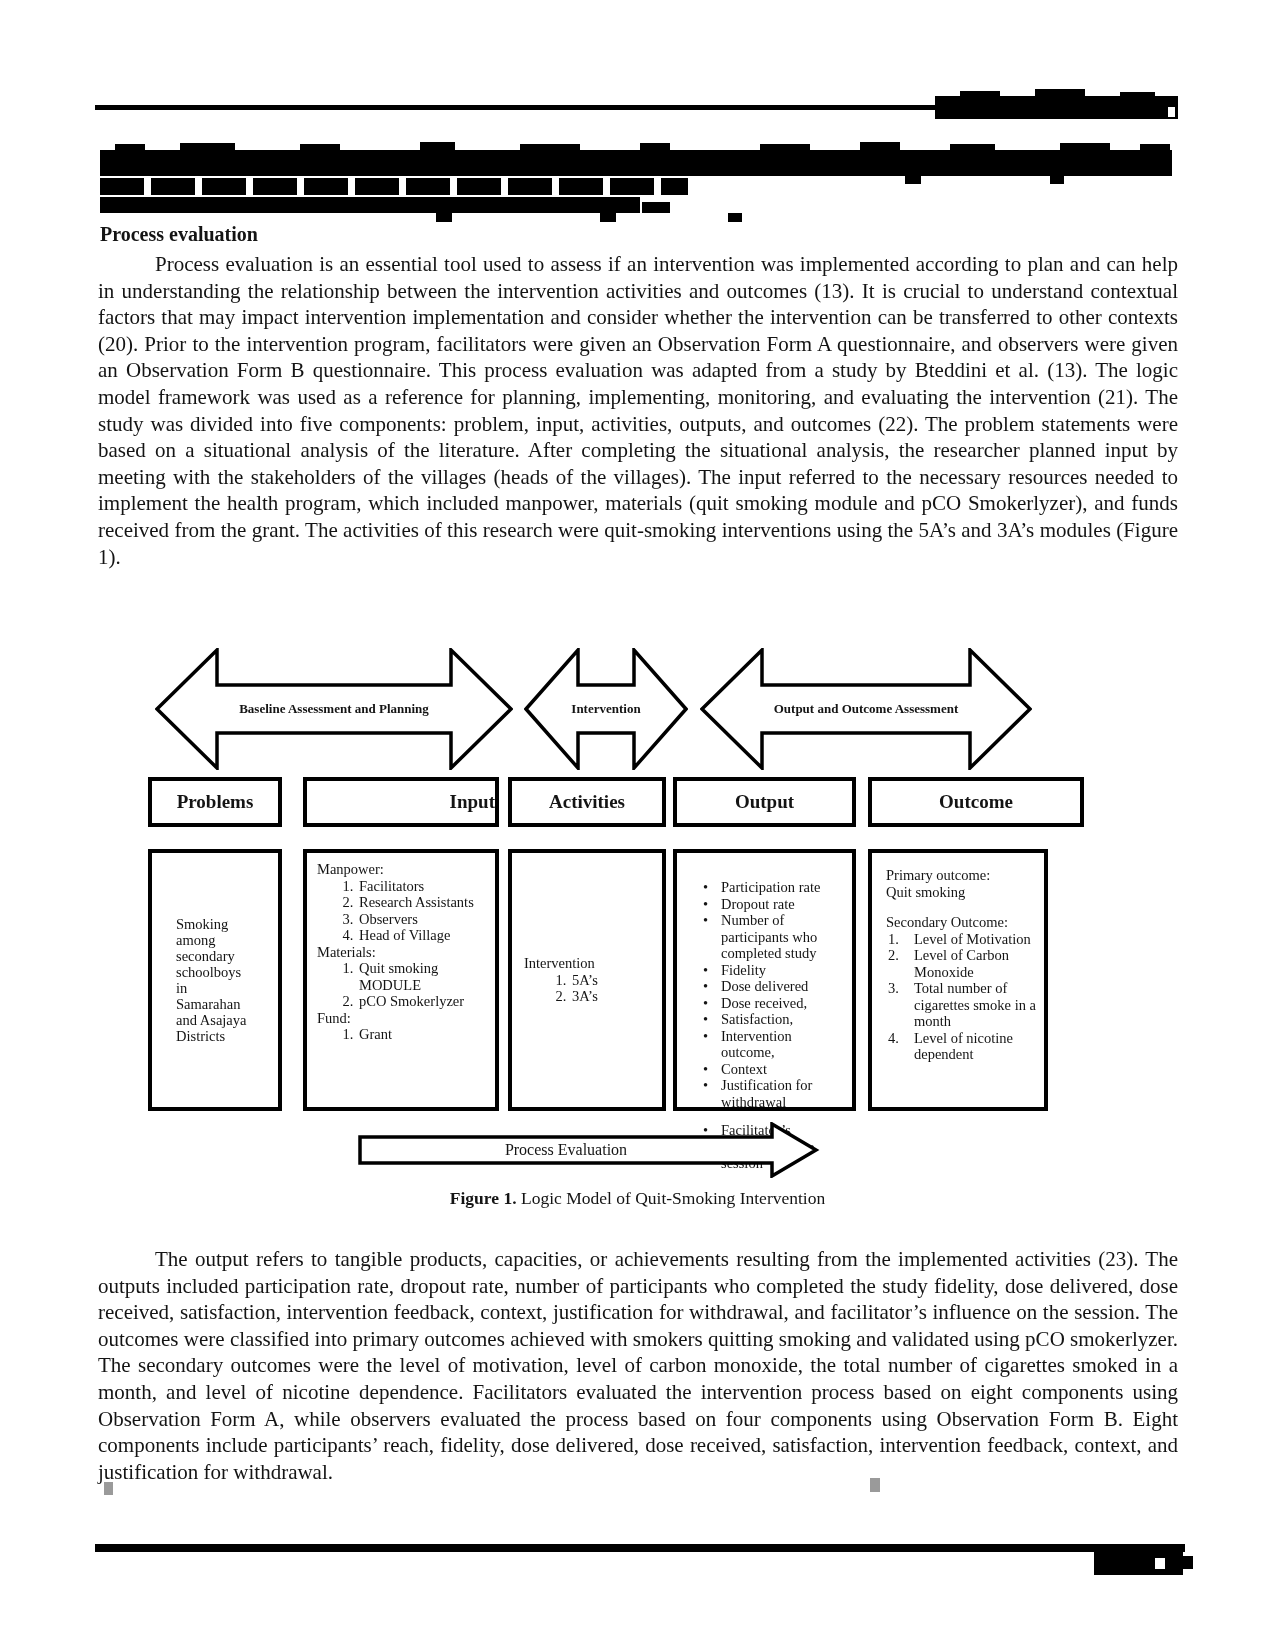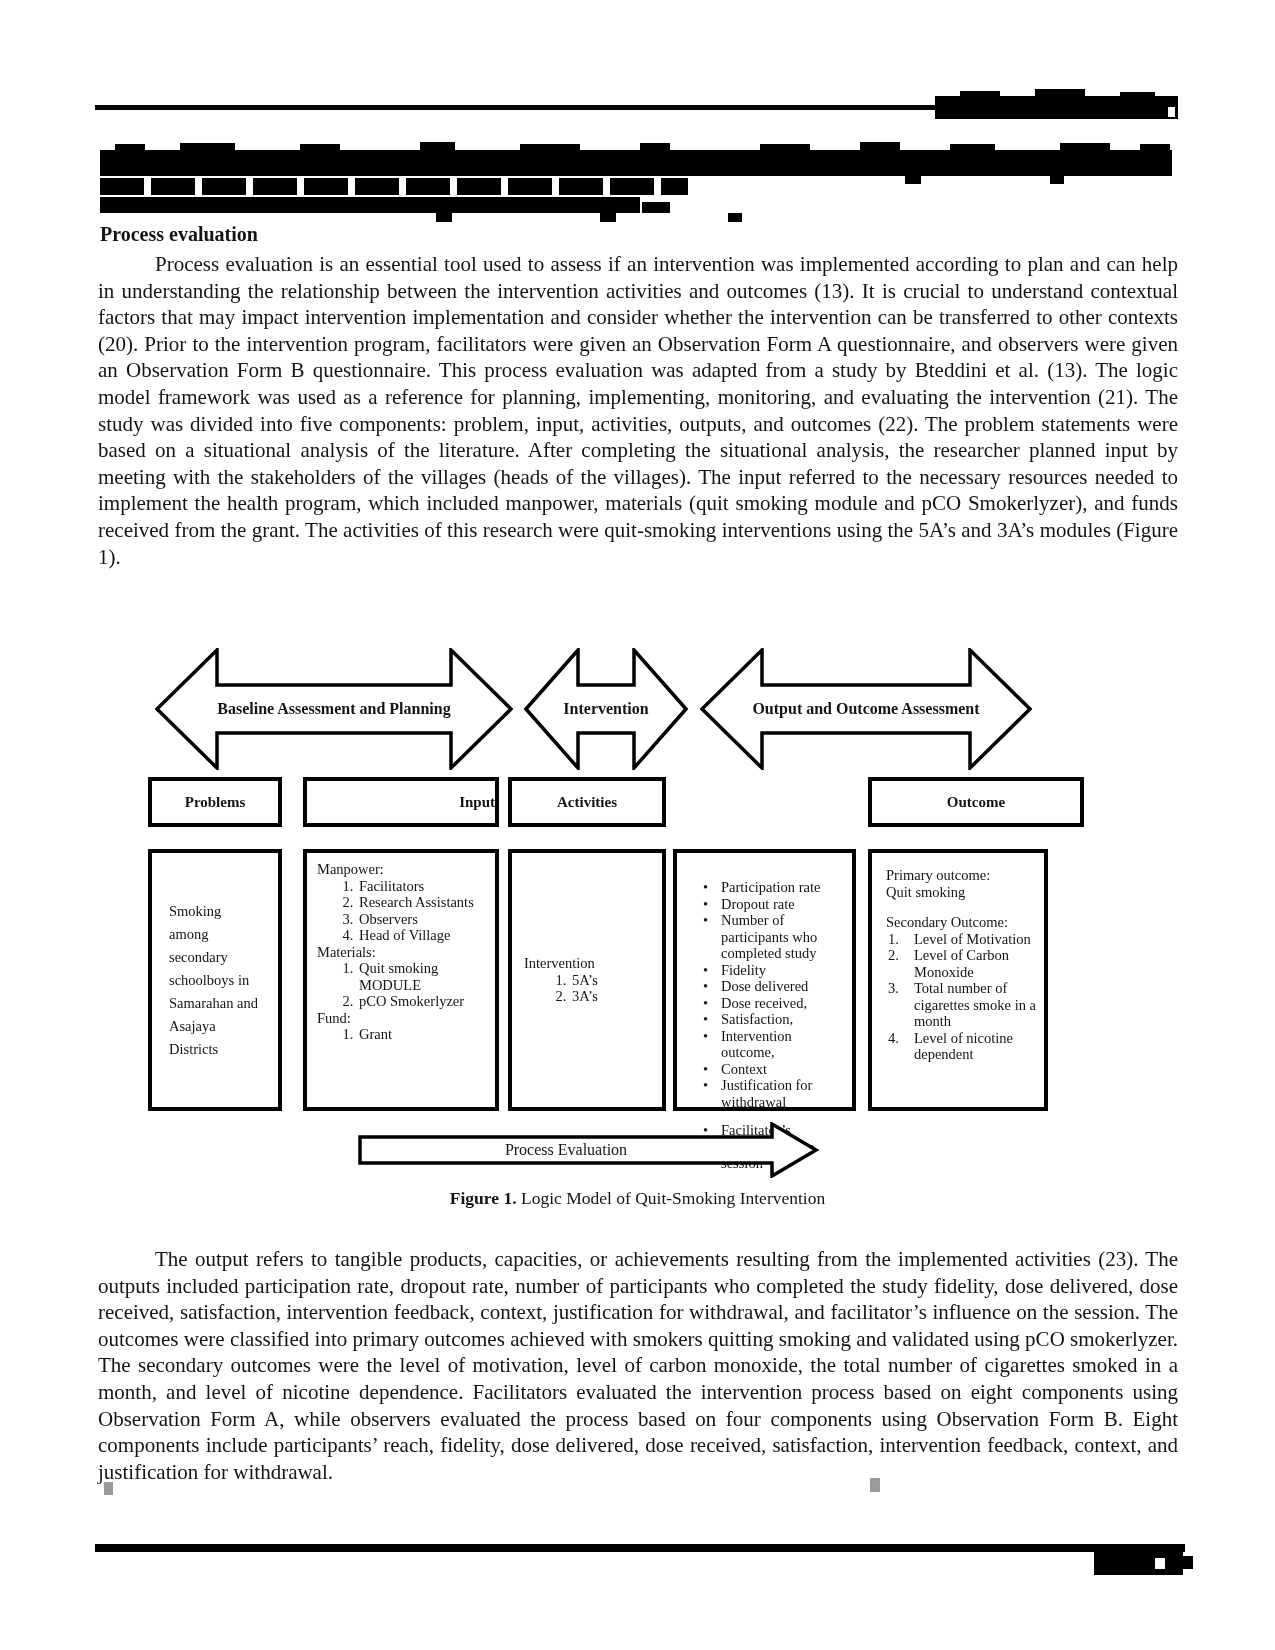--- a/index.html
+++ b/index.html
@@ -8,28 +8,28 @@
   .page { position:relative; width:1275px; height:1650px; background:#fff; margin:0 auto; overflow:hidden; }
   .abs { position:absolute; }
   .redact { position:absolute; background:#000; }
   .redact-striped { position:absolute; background:repeating-linear-gradient(90deg,#000 0px,#000 44px,#fff 44px,#fff 51px); }
   .artifact { position:absolute; background:#9a9a9a; }
 
   .heading { position:absolute; font-size:20px; font-weight:bold; white-space:nowrap; }
   .body-par { position:absolute; font-size:21px; line-height:26.6px; text-align:justify; text-indent:57px; }
 
   .phase-label { position:absolute; display:flex; align-items:center; justify-content:center;
-                 font-weight:bold; font-size:16px; text-align:center; }
+                 font-weight:bold; font-size:13px; text-align:center; }
   .hdr-box { position:absolute; height:50px; border:4px solid #000; background:#fff;
-             display:flex; align-items:center; justify-content:center; font-weight:bold; font-size:15px; }
+             display:flex; align-items:center; justify-content:center; font-weight:bold; font-size:19px; }
   .cnt-box { position:absolute; top:849px; height:262px; border:4px solid #000; background:#fff;
              font-size:14.5px; line-height:16.5px; }
   .cnt-center { display:flex; flex-direction:column; justify-content:center; }
 
-  .problems-text { padding:0 17px; line-height:23px; }
+  .problems-text { padding:0 24px; line-height:16px; }
 
   .input-box { padding:8px 4px 0 10px; }
   .sec-title { }
   .num-list { list-style:decimal; list-style-position:outside; margin-left:40px; }
   .num-list li { padding-left:2px; }
 
   .activities-box { padding-left:12px; }
   .act-list { list-style:decimal; list-style-position:outside; margin-left:46px; }
 
   .output-box { padding:26px 6px 0 22px; }
@@ -99,20 +99,23 @@
   <div class="phase-label" style="left:700px;top:648px;width:332px;height:122px;">Output and Outcome Assessment</div>
 
   <div class="hdr-box" style="left:148px;top:777px;width:134px;">
     <span>Problems</span>
   </div>
   <div class="hdr-box" style="left:303px;top:777px;width:196px;justify-content:flex-end;">
     <span>Input</span>
   </div>
   <div class="hdr-box" style="left:508px;top:777px;width:158px;">
     <span>Activities</span>
+  </div>
+  <div class="hdr-box" style="left:673px;top:777px;width:183px;">
+    <span>Output</span>
   </div>
   <div class="hdr-box" style="left:868px;top:777px;width:216px;">
     <span>Outcome</span>
   </div>
 
   <div class="cnt-box cnt-center" style="left:148px;width:134px;">
     <div class="problems-text">Smoking among secondary schoolboys in Samarahan and Asajaya Districts</div>
   </div>
 
   <div class="cnt-box input-box" style="left:303px;width:196px;">

